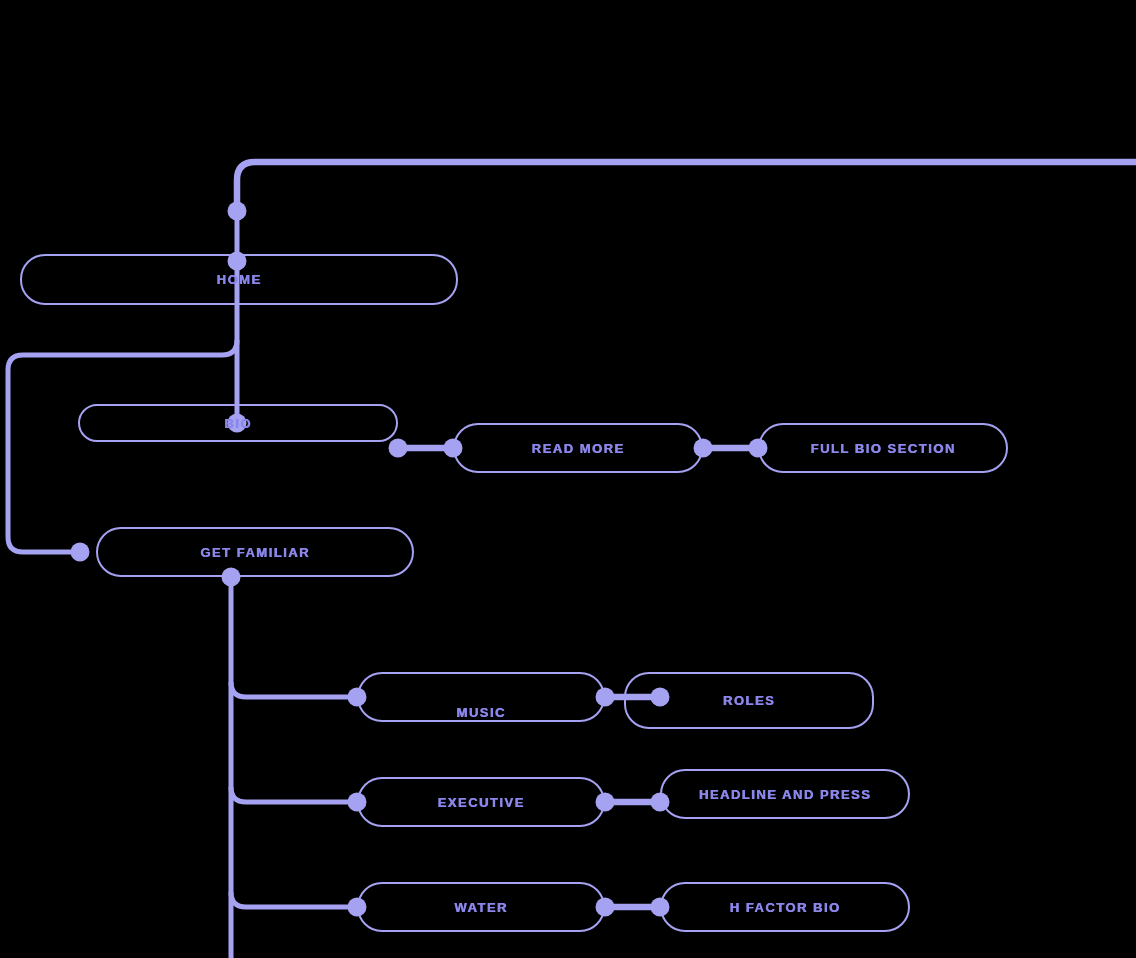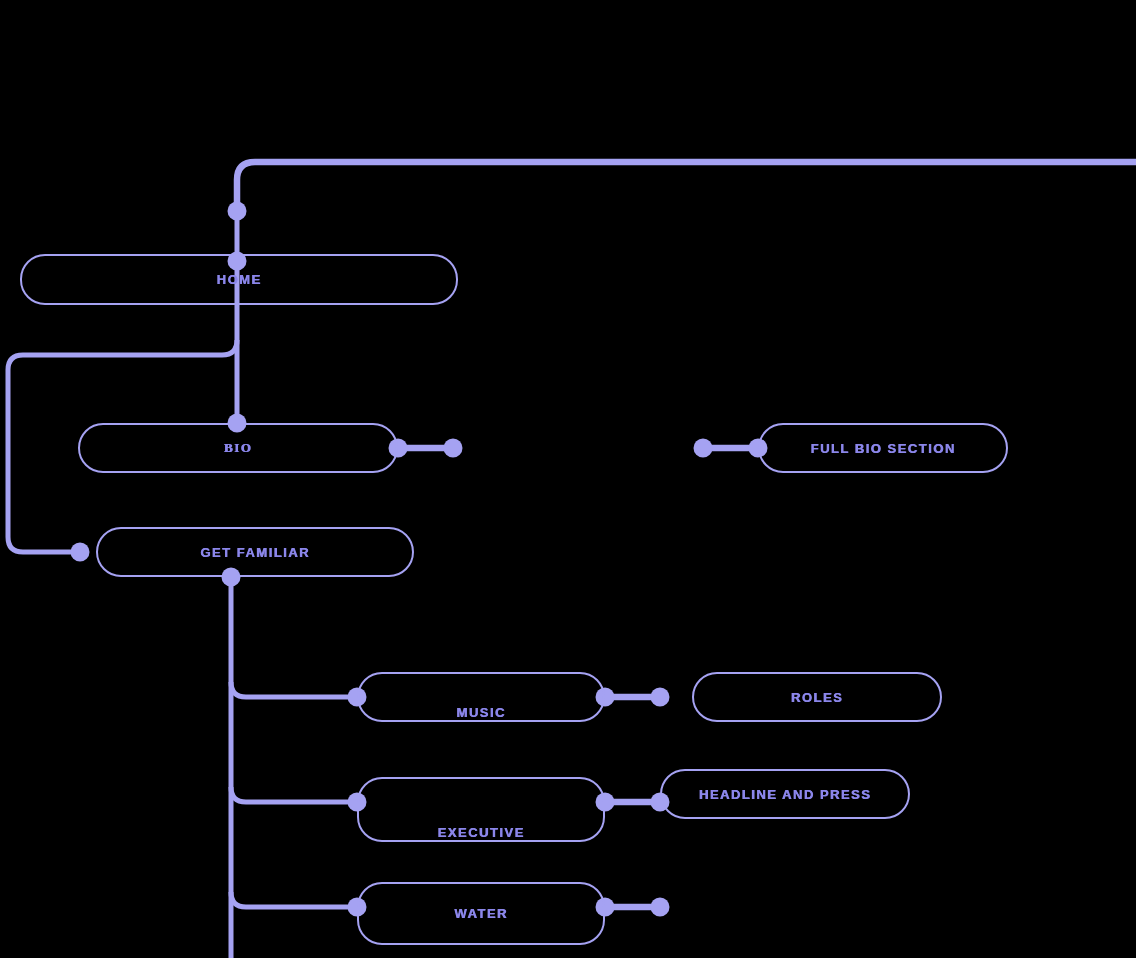--- a/index.html
+++ b/index.html
@@ -31,29 +31,29 @@
     color:var(--text);
     font-size:13px;font-weight:700;
     letter-spacing:1.5px;
     text-transform:uppercase;
     text-shadow:0.6px 0 0 currentColor;
     cursor:pointer;
     z-index:2;
   }
   .node span{pointer-events:none;white-space:nowrap;}
   .n-home{left:20px;top:210px;width:438px;height:51px;margin-top:44px;}
-  .n-bio{left:78px;top:423px;width:320px;height:50px;font-family:Liberation Serif, serif;}
+  .n-bio{left:78px;top:404px;width:320px;height:38px;}
   .n-read-more{left:453px;top:423px;width:250px;height:50px;}
   .n-full-bio-section{left:758px;top:423px;width:250px;height:50px;text-align:center;}
   .n-get-familiar{left:96px;top:527px;width:318px;height:50px;}
   .n-music{left:357px;top:672px;width:248px;height:50px;align-items:flex-end;}
-  .n-roles{left:692px;top:672px;width:250px;height:50px;justify-content:center;}
-  .n-executive{left:357px;top:777px;width:248px;height:65px;align-items:flex-end;}
+  .n-roles{left:624px;top:672px;width:250px;height:57px;justify-content:center;}
+  .n-executive{left:357px;top:777px;width:248px;height:50px;}
   .n-headline-and-press{left:660px;top:769px;width:250px;height:50px;}
-  .n-water{left:357px;top:882px;width:248px;height:63px;}
+  .n-water{left:357px;top:882px;width:248px;height:50px;}
   .n-h-factor-bio{left:660px;top:882px;width:250px;height:50px;}
 </style>
 </head>
 <body>
 
 <div class="canvas">
 
   <svg class="wires" viewBox="0 0 1136 958" aria-hidden="true">
 
     <path class="thick" d="M 237 211 L 237 180 Q 237 162 255 162 L 1136 162"></path>
@@ -88,20 +88,23 @@
     <circle cx="605" cy="907" r="9.5"></circle>
     <circle cx="660" cy="907" r="9.5"></circle>
   </svg>
 
   <div class="node n-home">
     <span>HOME</span>
   </div>
   <div class="node n-bio">
     <span>BIO</span>
   </div>
+  <div class="node n-read-more">
+    <span>READ MORE</span>
+  </div>
   <div class="node n-full-bio-section">
     <span>FULL BIO SECTION</span>
   </div>
   <div class="node n-get-familiar">
     <span>GET FAMILIAR</span>
   </div>
   <div class="node n-music">
     <span>MUSIC</span>
   </div>
   <div class="node n-roles">
@@ -109,14 +112,17 @@
   </div>
   <div class="node n-executive">
     <span>EXECUTIVE</span>
   </div>
   <div class="node n-headline-and-press">
     <span>HEADLINE AND PRESS</span>
   </div>
   <div class="node n-water">
     <span>WATER</span>
   </div>
+  <div class="node n-h-factor-bio">
+    <span>H FACTOR BIO</span>
+  </div>
 
 </div>
 
 </body></html>

